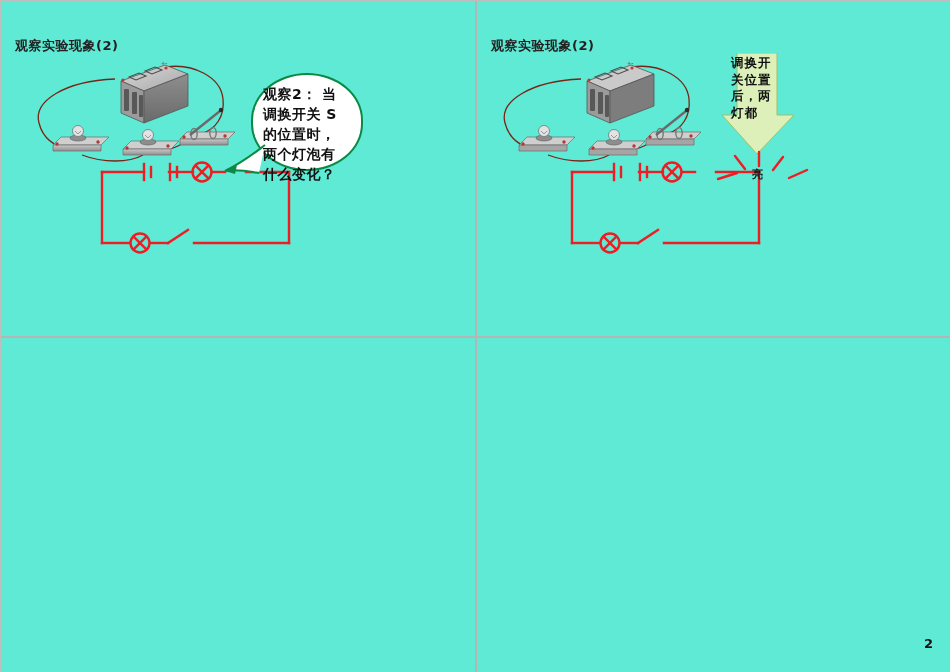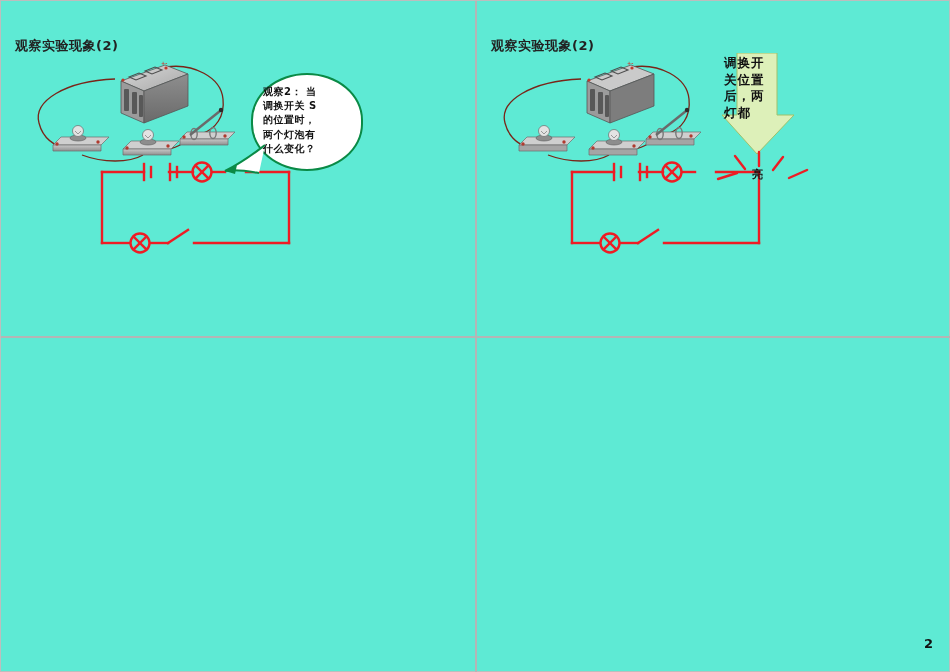--- a/index.html
+++ b/index.html
@@ -26,21 +26,21 @@
 
   
   .apparatus{position:absolute;}
 
   
   .bubble{
     position:absolute;border:2px solid #0a8a46;border-radius:50%/48%;
     background:#fff;box-sizing:border-box;
   }
   .bubble-txt{
-    position:absolute;font-size:10px;font-weight:bold;line-height:1.42;
+    position:absolute;font-size:14px;font-weight:bold;line-height:1.42;
     color:#111;text-align:left;white-space:pre-line;letter-spacing:.5px;
   }
 
   
   .arrowtxt{
     position:absolute;font-size:12.5px;font-weight:bold;line-height:1.33;
     color:#111;white-space:pre-line;letter-spacing:1px;z-index:4;text-align:left;
   }
   .burst-lbl{position:absolute;font-size:11px;font-weight:bold;color:#111;z-index:4;}
   .pagenum{position:absolute;right:18px;bottom:22px;font-size:13px;font-weight:bold;color:#111;}
@@ -250,21 +250,21 @@
         <circle cx="51" cy="82" r="9.5"></circle>
         <line x1="44.5" y1="75.5" x2="57.5" y2="88.5"></line>
         <line x1="57.5" y1="75.5" x2="44.5" y2="88.5"></line>
         <line x1="79" y1="82" x2="99" y2="69"></line>
       </g>
     </svg>
 
     <svg class="apparatus" style="left:243px;top:52px;" width="78" height="104" viewBox="0 0 78 104">
       <polygon points="17,0 57,0 57,62 74,62 37,101 2,62 17,62" fill="#ddf0b9" stroke="#9ec16a" stroke-width="1"></polygon>
     </svg>
-    <div class="arrowtxt" style="left:247px;top:54px;width:68px;">调换开
+    <div class="arrowtxt" style="left:254px;top:54px;width:68px;">调换开
 关位置
 后，两
 灯都</div>
 
     <svg class="apparatus" style="left:238px;top:148px;" width="96" height="42" viewBox="0 0 96 42">
       <g stroke="#ee1c24" stroke-width="2.4" stroke-linecap="round">
         <line x1="3" y1="30" x2="22" y2="24"></line>
         <line x1="20" y1="7" x2="30" y2="20"></line>
         <line x1="44" y1="3" x2="44" y2="17"></line>
         <line x1="68" y1="8" x2="58" y2="21"></line>

